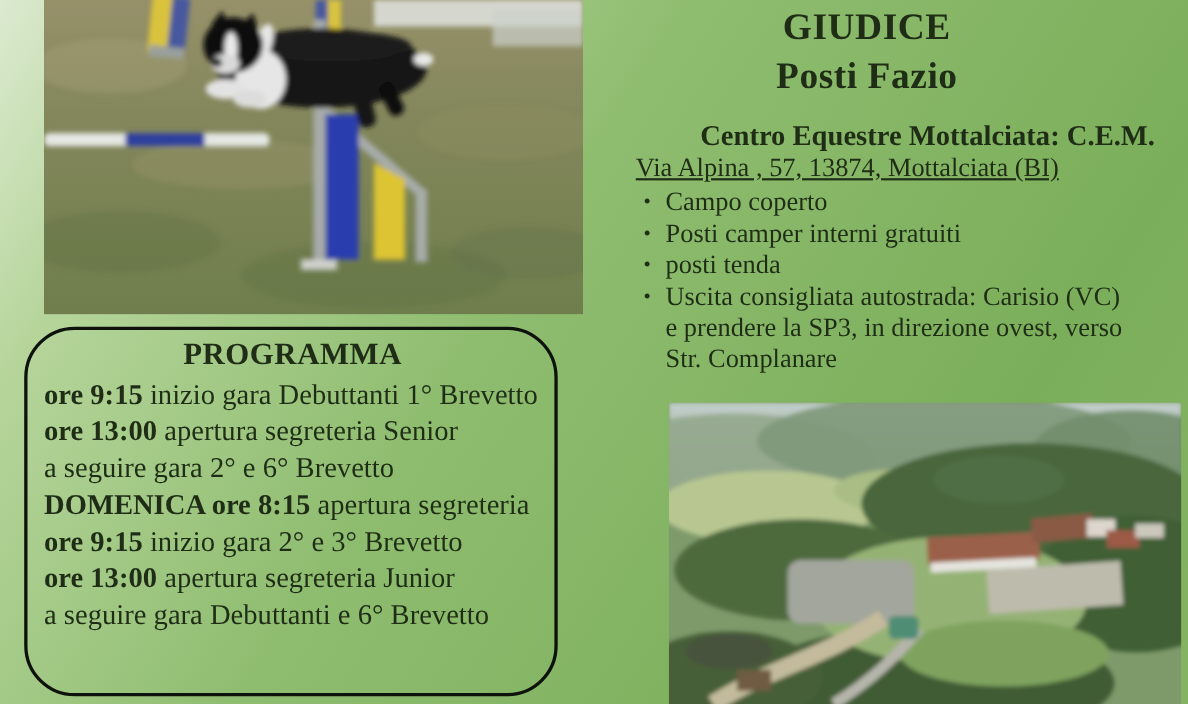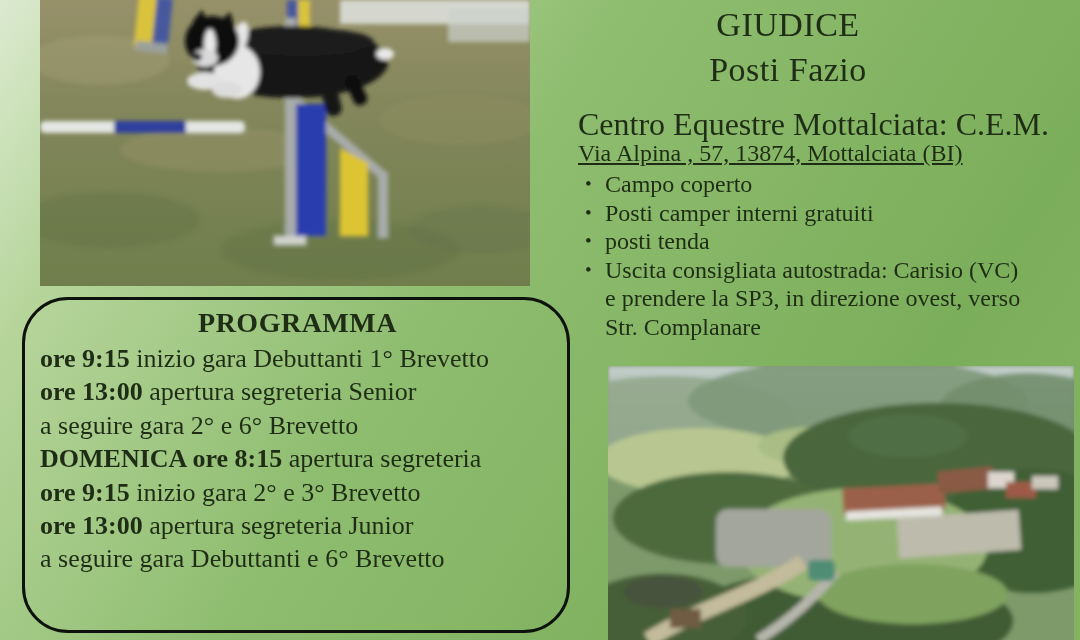--- a/index.html
+++ b/index.html
@@ -15,29 +15,29 @@
       #b6d59b 15%,
       var(--bg-mid,#8fbd70) 42%,
       var(--bg-bottom-right,#7bae5a) 78%,
       #84b462 100%);
   }
   .photo{position:absolute;overflow:hidden;line-height:0;}
   .photo.dog{left:40px;top:0;width:490px;height:286px;}
   .photo.aerial{left:608px;top:366px;width:466px;height:274px;}
 
   .right-col{position:absolute;left:578px;top:0;width:472px;}
-  .judge{width:420px;text-align:center;font-weight:normal;font-size:34px;line-height:45px;padding-top:2px;letter-spacing:.5px;}
-  .venue-name{margin-top:17px;font-weight:normal;font-size:32px;line-height:30px;white-space:nowrap;}
+  .judge{width:420px;text-align:center;font-weight:bold;font-size:34px;line-height:45px;padding-top:2px;letter-spacing:.5px;}
+  .venue-name{margin-top:17px;font-weight:bold;font-size:26px;line-height:30px;white-space:nowrap;text-align:right;}
   .venue-address{font-size:24px;line-height:29px;white-space:nowrap;text-decoration:underline;}
   ul.features{list-style:none;margin:2px 0 0;padding:0;}
   ul.features li{position:relative;padding-left:27px;font-size:24px;line-height:28.5px;max-width:420px;}
   ul.features .bullet{position:absolute;left:7px;top:0;font-size:19px;}
 
   .program-box{
-    position:absolute;left:22px;top:297px;width:548px;height:336px;
+    position:absolute;left:22px;top:297px;width:485px;height:336px;
     box-sizing:border-box;border:3px solid var(--box-border,#0d120c);
     border-radius:46px;padding:7px 12px 0 15px;
   }
   .program-title{text-align:center;font-weight:bold;font-size:28px;line-height:32px;letter-spacing:.5px;margin-bottom:3px;}
   .prog-line{font-size:26px;line-height:33.4px;white-space:nowrap;}
 </style>
 </head>
 <body>
 
 <div class="flyer">

